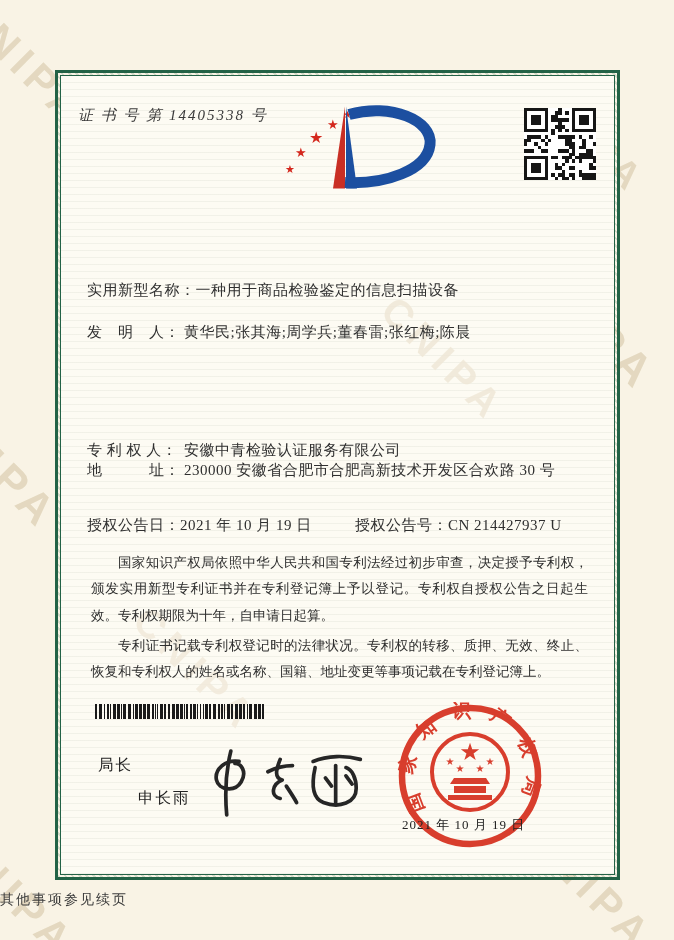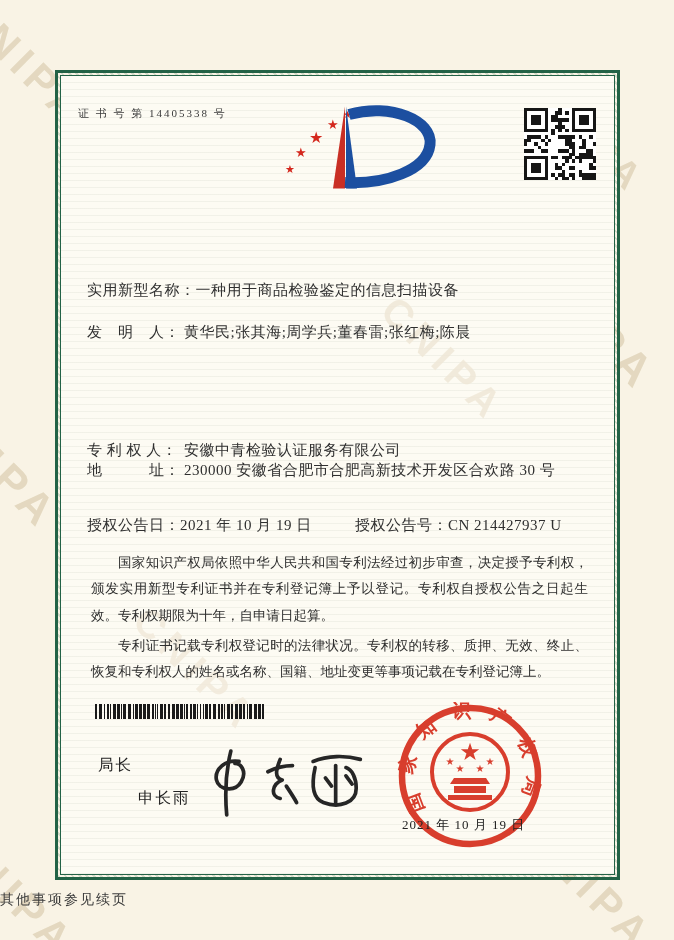--- a/index.html
+++ b/index.html
@@ -30,21 +30,21 @@
     background:repeating-linear-gradient(45deg,rgba(45,106,73,.18) 0 2px,transparent 2px 5px);
   }
   .frame-inner{
     position:relative;width:100%;height:100%;box-sizing:border-box;
     border:1px solid #236246;
     background:
       repeating-linear-gradient(0deg,rgba(140,152,132,.10) 0 1px,transparent 1px 7px),
       #fdfbf3;
   }
   
-  .cert-no{position:absolute;left:17px;top:30px;font-size:11px;letter-spacing:2px;color:#3a3a3a;}
+  .cert-no{position:absolute;left:17px;top:30px;font-size:15px;letter-spacing:2px;color:#3a3a3a;font-style:italic;}
   .logo{position:absolute;left:222px;top:22px;width:170px;height:96px;}
   .qr{position:absolute;left:463px;top:32px;width:72px;height:72px;}
   .title{
     position:absolute;left:0;top:122px;width:100%;text-align:center;
     font-size:33px;font-weight:bold;letter-spacing:10px;color:#1e1e1e;
   }
   
   .frow{position:absolute;left:26px;font-size:15px;letter-spacing:.5px;color:#2f2f2f;white-space:nowrap;}
   .flabel{display:inline-block;min-width:97px;}
   .r1{top:205px}.r2{top:247px}.r3{top:285px}.r4{top:325px}.r5{top:365px}.r6{top:385px}.r7{top:440px}

